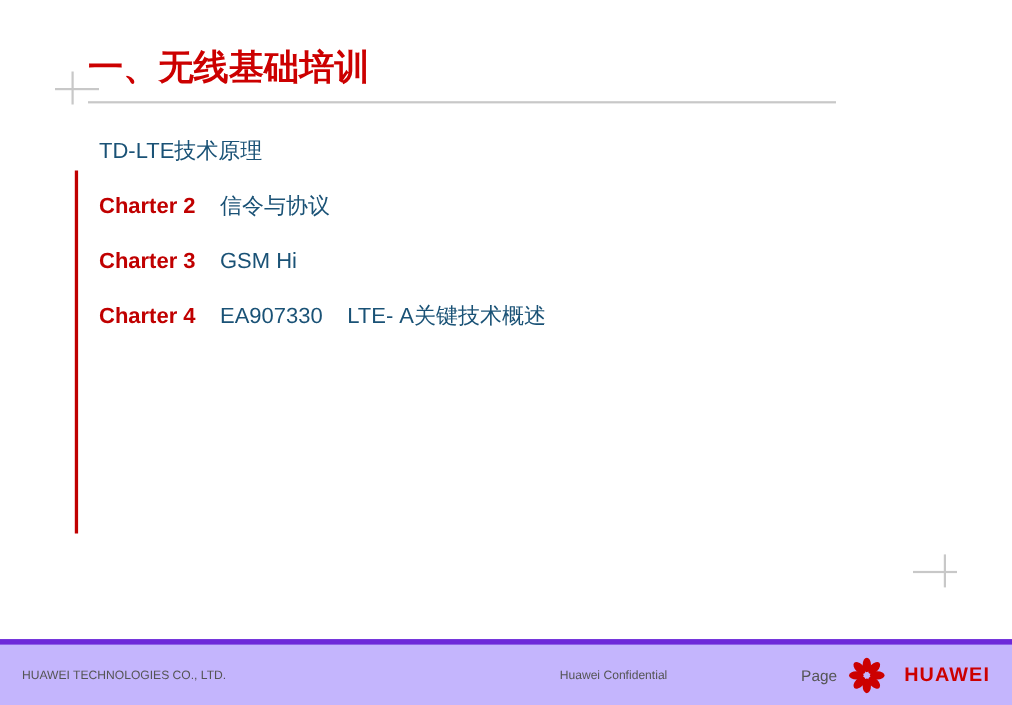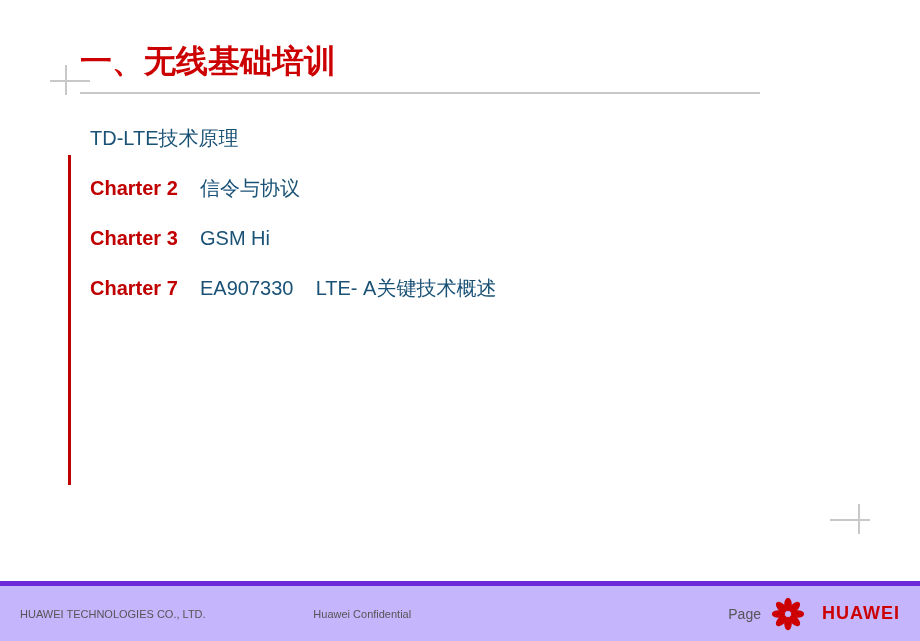--- a/index.html
+++ b/index.html
@@ -128,21 +128,21 @@
       font-size: 11px;
       color: #555;
       flex: 1;
       font-family: Arial, sans-serif;
     }
 
     .footer-center {
       font-size: 11px;
       color: #555;
       flex: 1;
-      text-align: left;
+      text-align: right;
       font-family: Arial, sans-serif;
     }
 
     .footer-right {
       display: flex;
       align-items: center;
       gap: 8px;
       flex: 1;
       justify-content: flex-end;
     }
@@ -216,21 +216,21 @@
       </div>
 
       <div class="charter-item">
         <span class="charter-label">Charter 3</span>
         <span class="charter-content">
           <span class="en">GSM Hi</span>
         </span>
       </div>
 
       <div class="charter-item">
-        <span class="charter-label">Charter 7</span>
+        <span class="charter-label">Charter 4</span>
         <span class="charter-content">
           <span class="en">EA907330&nbsp;&nbsp;&nbsp;&nbsp;LTE-&nbsp;</span><span>A关键技术概述</span>
         </span>
       </div>
 
     </div>
   </div>
 
   <div class="slide-footer">
     <div class="footer-left">HUAWEI TECHNOLOGIES CO., LTD.</div>

